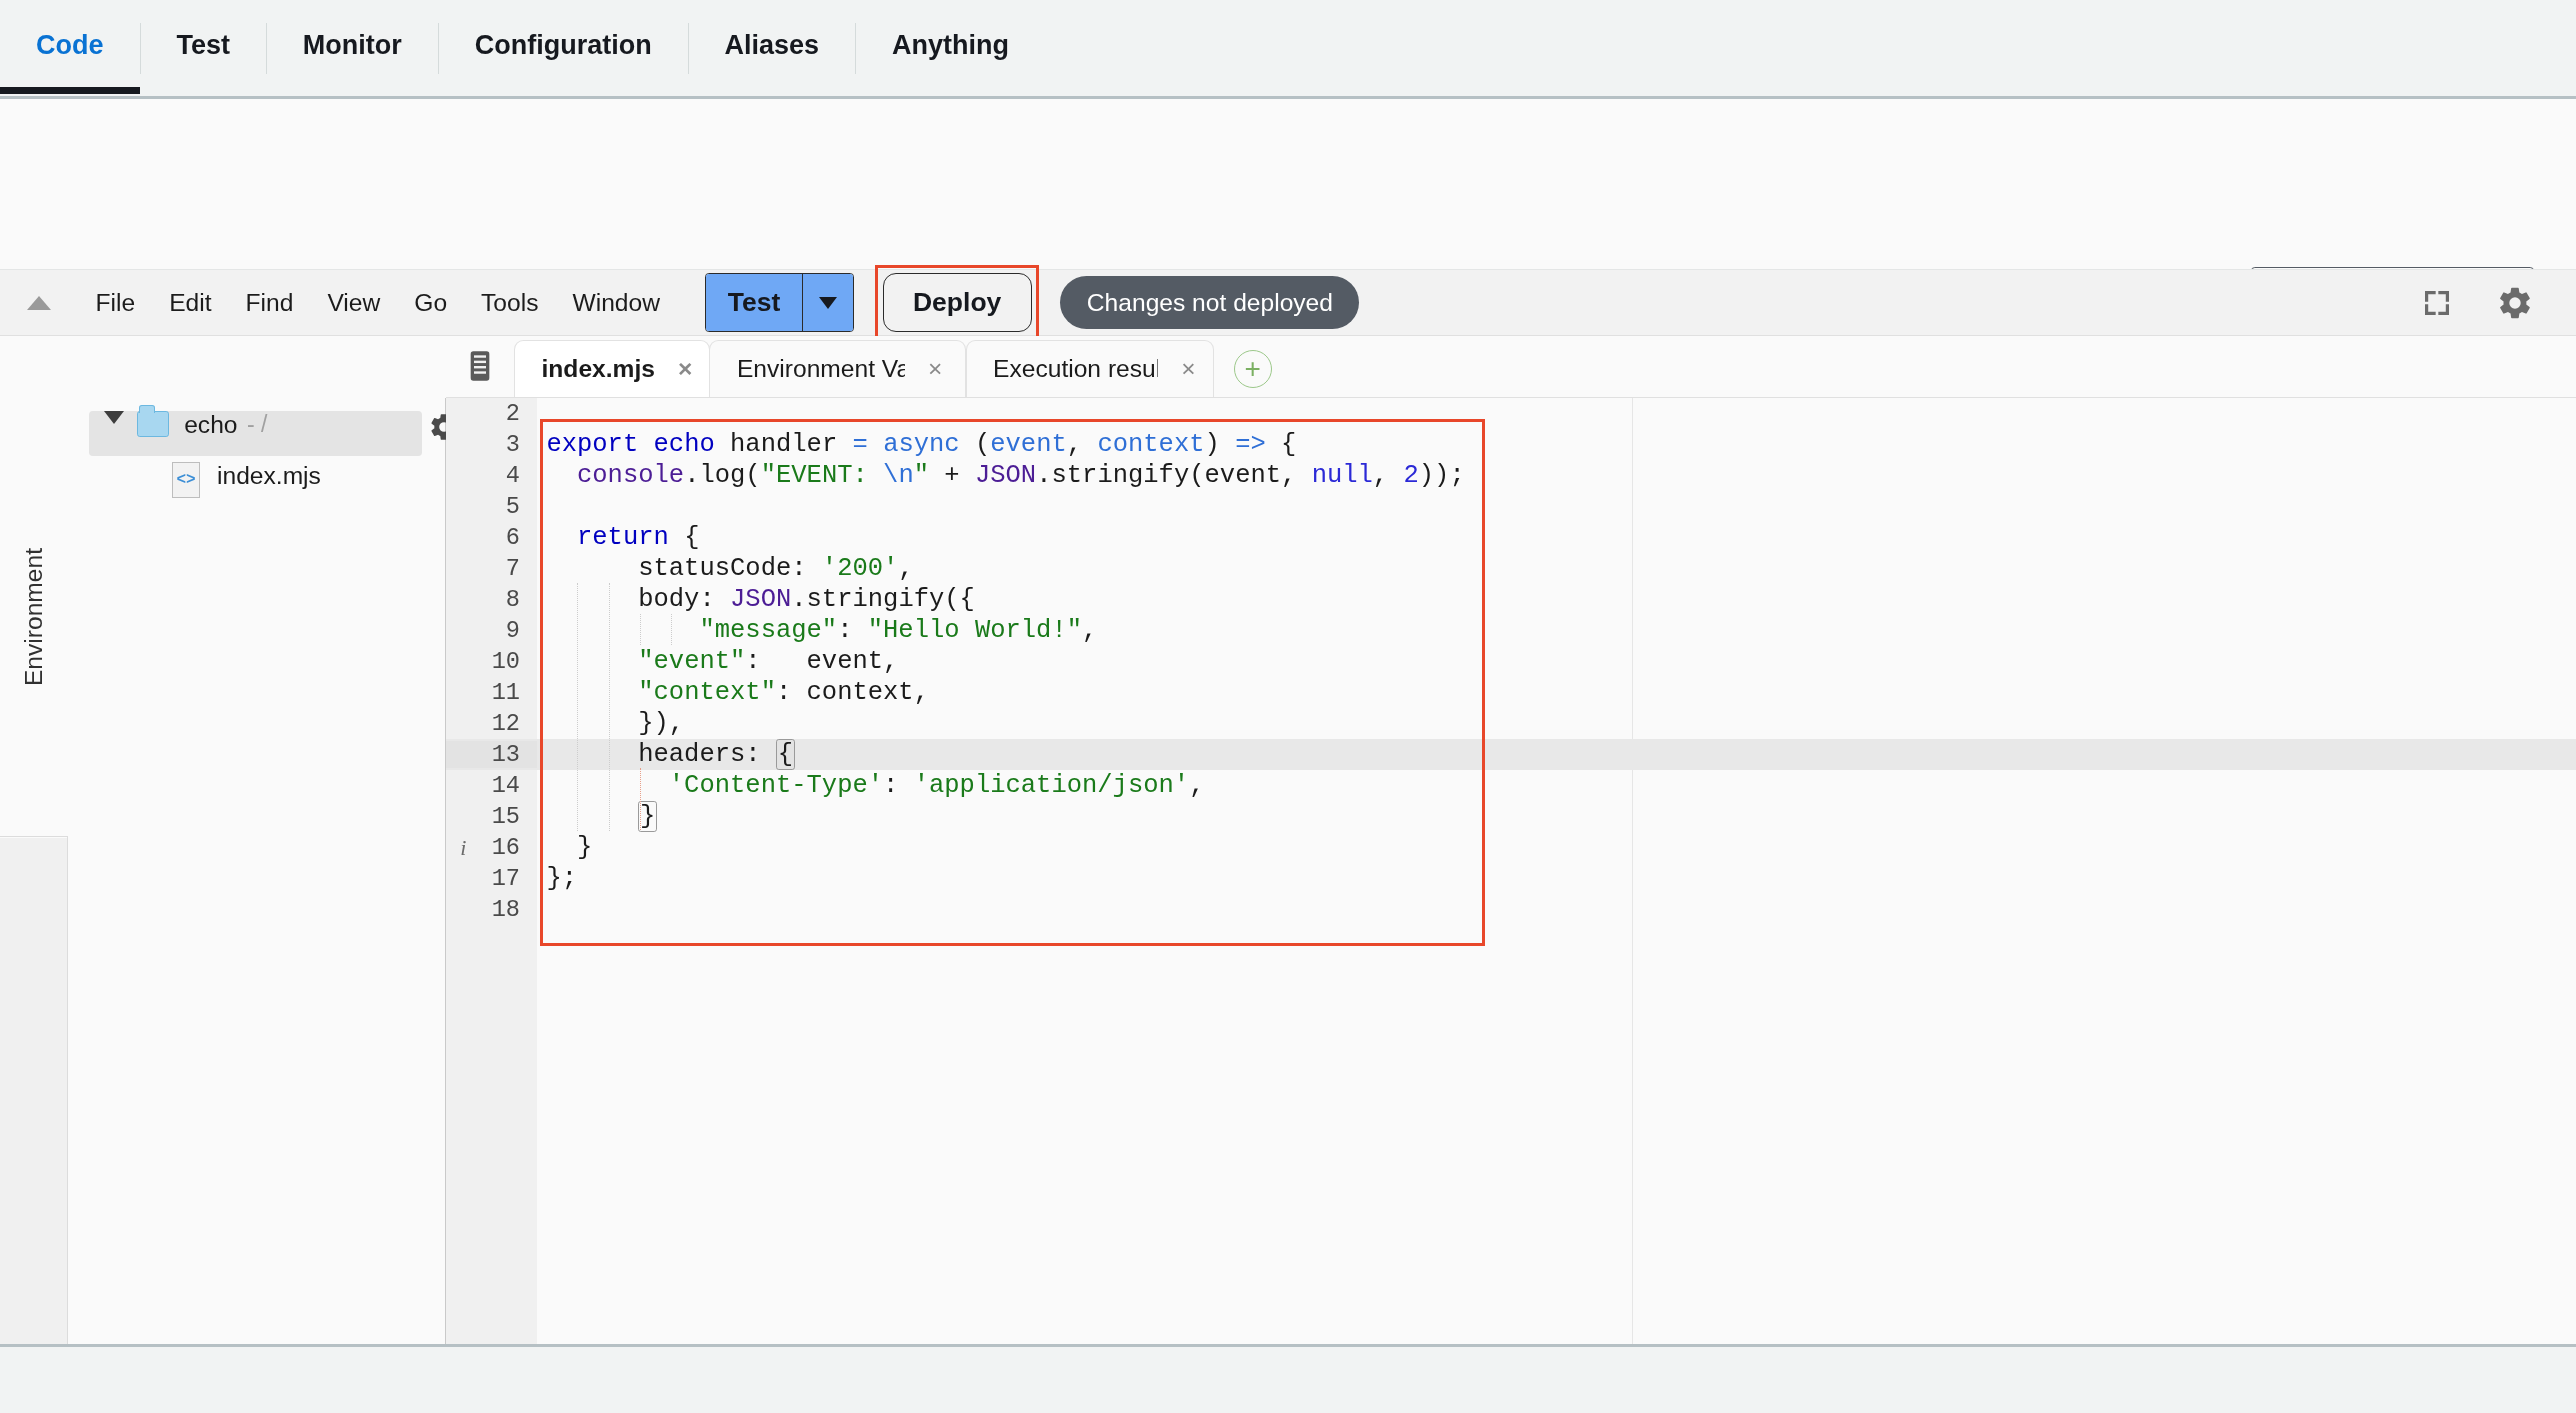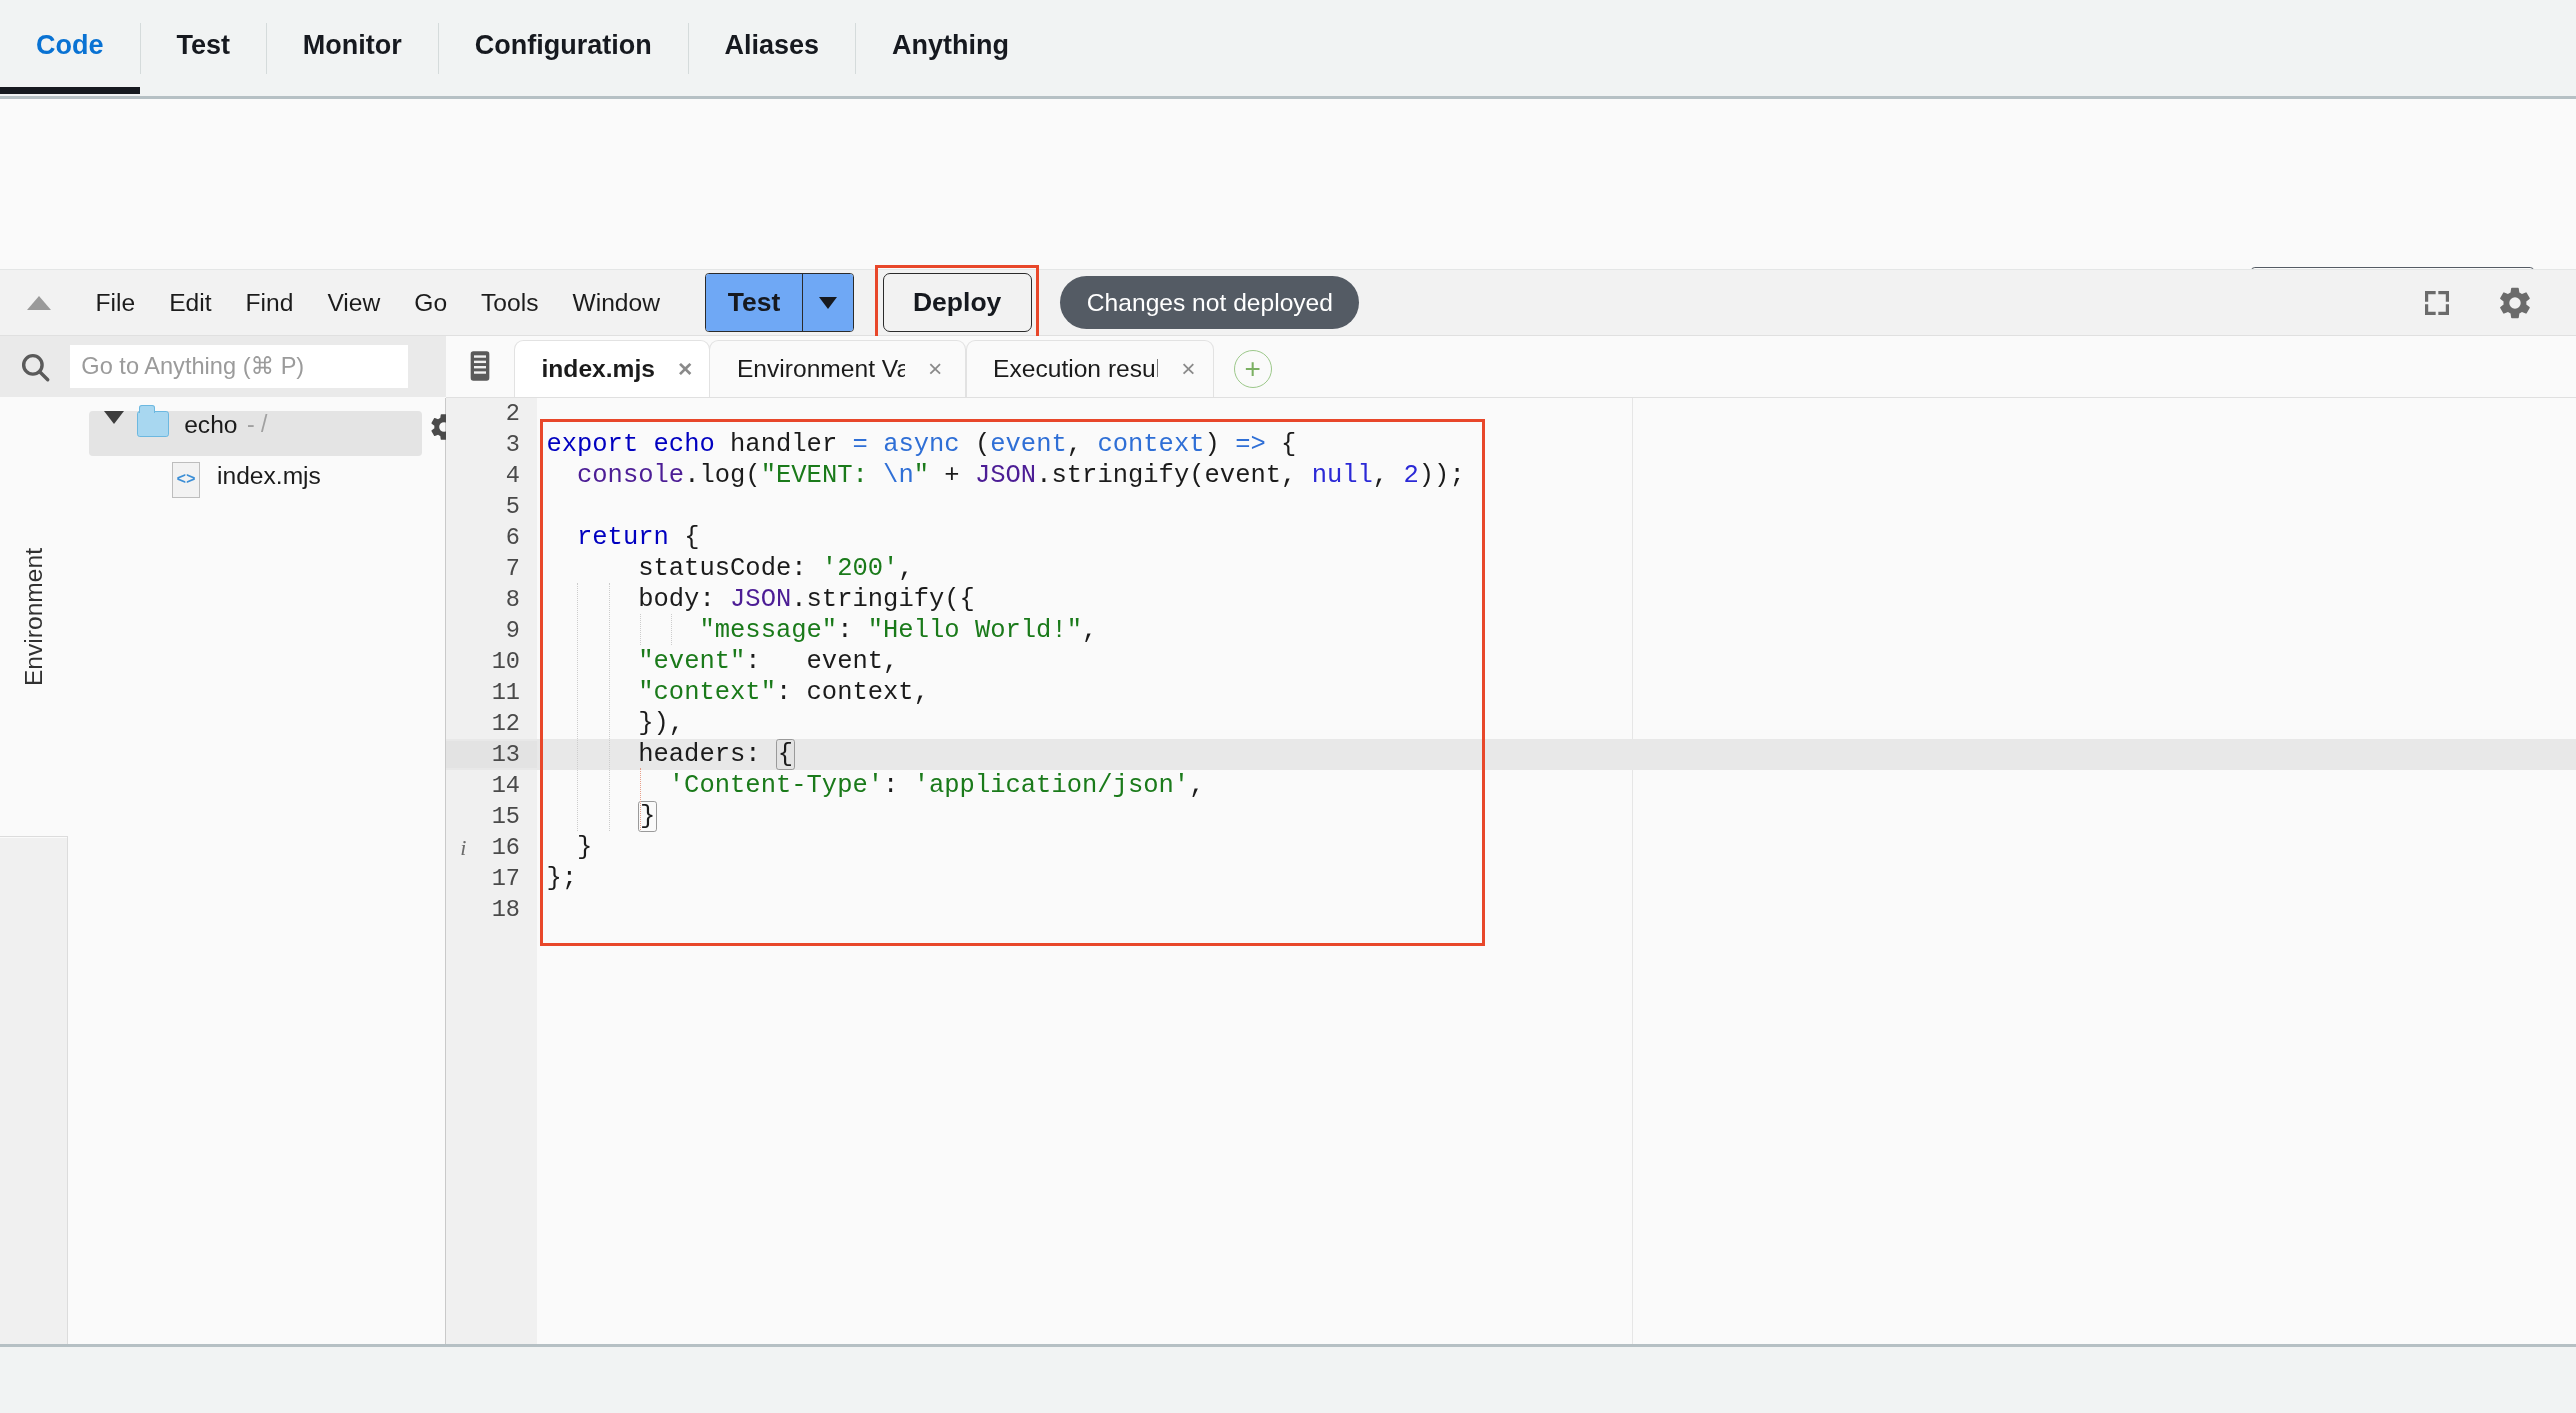--- a/index.html
+++ b/index.html
@@ -102,21 +102,21 @@
     border-left: 9.4px solid transparent; border-right: 9.4px solid transparent;
     border-top: 12.3px solid #16191f;
   }
   .deploy-hl {
     margin-left: 21px; padding: 4.7px;
     border: 3.8px solid #e8472a;
     display: flex; align-items: center; justify-content: center;
   }
   .deploy-btn {
     width: 149px; height: 59px;
-    background: #f2f2f2; border: 1.9px solid #2b2b2b; border-radius: 7px;
+    background: #f2f2f2; border: 1.9px solid #2b2b2b; border-radius: 13px;
     display: flex; align-items: center; justify-content: center;
     font-size: 26.5px; font-weight: bold; color: #16191f; cursor: pointer;
   }
   .changes-badge {
     margin-left: 21px; height: 53px; padding: 0 26.5px;
     background: #545b64; color: #ffffff; border-radius: 28px;
     display: flex; align-items: center;
     font-size: 24.6px; white-space: nowrap;
   }
   .menubar-right {
@@ -396,29 +396,20 @@
         </svg>
       </span>
       <span class="icon-btn">
         <svg width="38" height="38" viewBox="0 0 24 24" fill="#6b6b6b">
           <path d="M19.14 12.94a7.07 7.07 0 000-1.88l2.03-1.58a.5.5 0 00.12-.64l-1.92-3.32a.5.5 0 00-.6-.22l-2.39.96a7.03 7.03 0 00-1.63-.94l-.36-2.54a.5.5 0 00-.5-.42h-3.84a.5.5 0 00-.5.42l-.36 2.54c-.59.24-1.13.56-1.63.94l-2.39-.96a.5.5 0 00-.6.22L2.65 8.84a.5.5 0 00.12.64l2.03 1.58a7.07 7.07 0 000 1.88l-2.03 1.58a.5.5 0 00-.12.64l1.92 3.32c.12.21.37.3.6.22l2.39-.96c.5.38 1.04.7 1.63.94l.36 2.54c.04.24.25.42.5.42h3.84c.25 0 .46-.18.5-.42l.36-2.54c.59-.24 1.13-.56 1.63-.94l2.39.96c.23.08.48-.01.6-.22l1.92-3.32a.5.5 0 00-.12-.64l-2.03-1.58zM12 15.6A3.6 3.6 0 1112 8.4a3.6 3.6 0 010 7.2z"></path>
         </svg>
       </span>
     </div>
   </div>
 
-  <div class="search-strip">
-    <div class="search-icon-box">
-      <svg width="34" height="34" viewBox="0 0 24 24" fill="none" stroke="#5a5a5a" stroke-width="2.4">
-        <circle cx="10.5" cy="10.5" r="6.5"></circle>
-        <line x1="15.5" y1="15.5" x2="21" y2="21" stroke-linecap="round"></line>
-      </svg>
-    </div>
-    <input class="search-input" type="text" placeholder="Go to Anything (⌘ P)" style="">
-  </div>
 
   <div class="left-rail">
     <div class="rail-tab">
       <span>Environment</span>
     </div>
     <div class="rail-below"></div>
   </div>
 
   <div class="filetree">
     <div class="tree-row folder">

